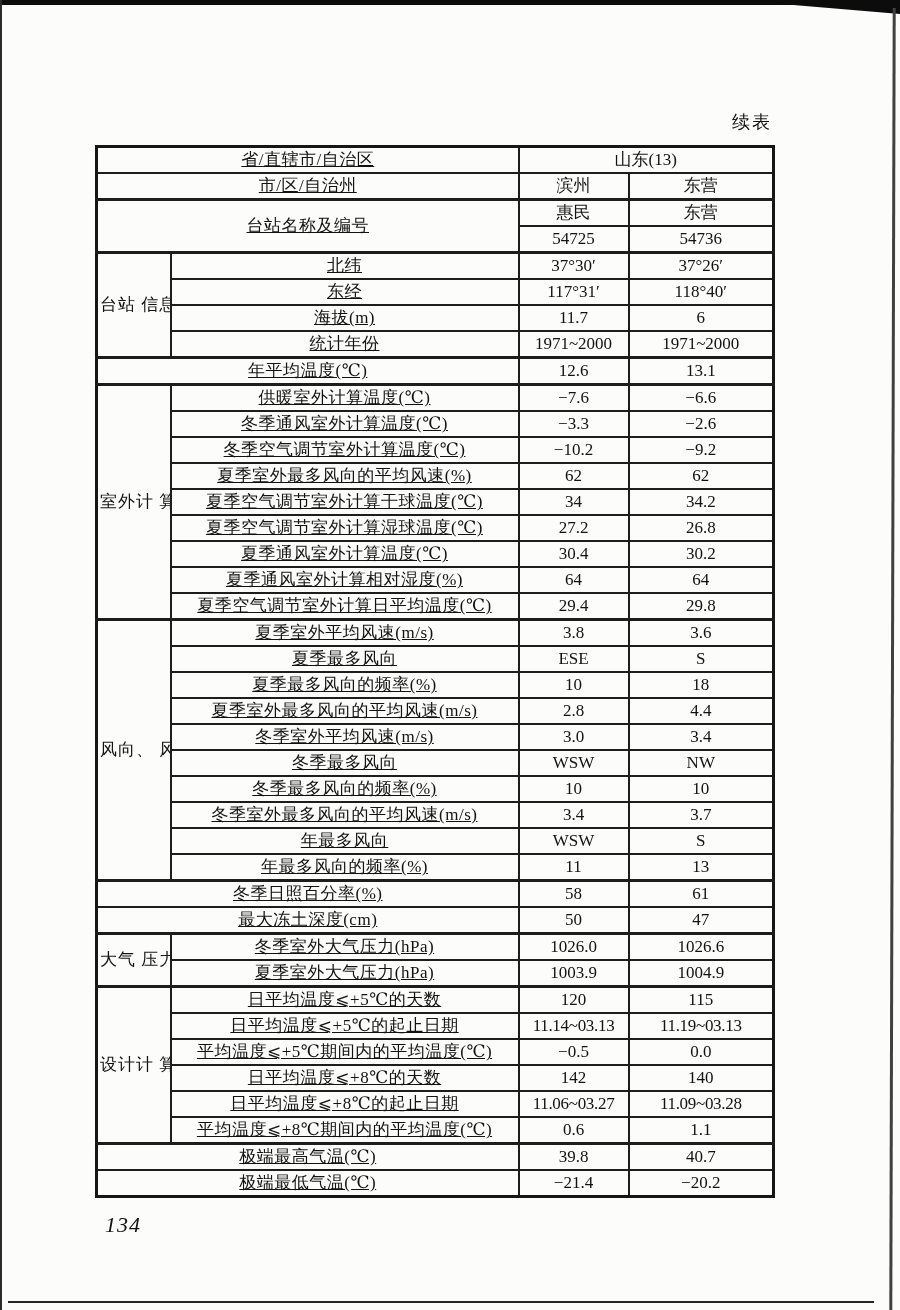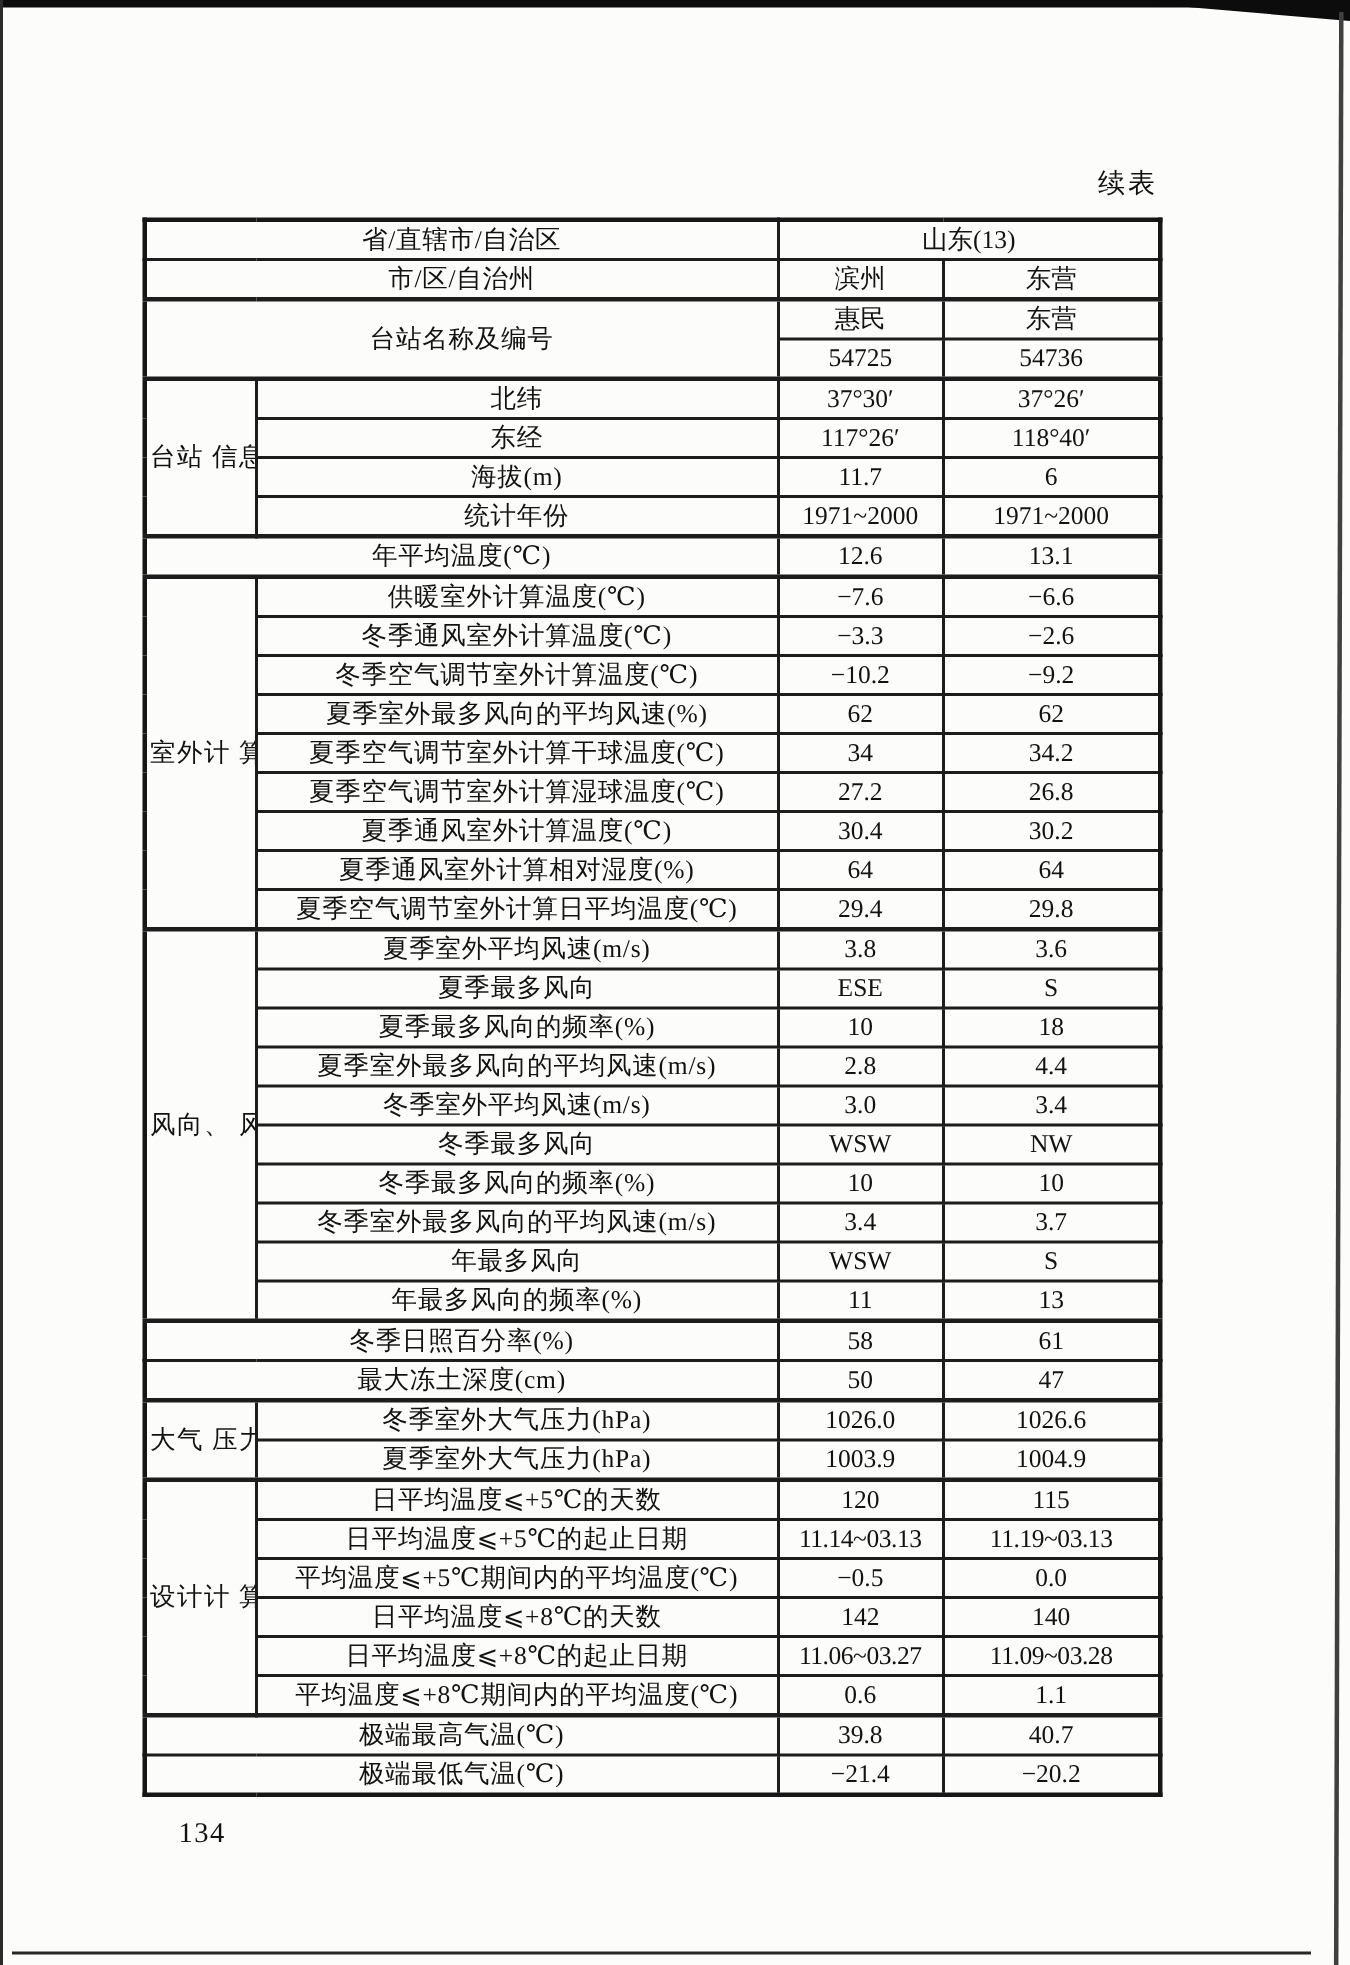--- a/index.html
+++ b/index.html
@@ -11,31 +11,31 @@
   
   .scan-top{position:absolute;top:0;left:0;width:900px;height:5px;background:#0c0c0c;}
   .scan-top-wedge{position:absolute;top:0;right:0;width:130px;height:14px;background:#0c0c0c;
     clip-path:polygon(0 0,100% 0,100% 100%,18% 35%);}
   .scan-left{position:absolute;top:0;left:0;width:2px;height:1310px;background:#2b2b2b;}
   .scan-right{position:absolute;top:8px;left:891px;width:3px;height:1302px;background:#404040;transform:rotate(.15deg);}
   .scan-bottom{position:absolute;top:1301px;left:8px;width:866px;height:2px;background:#262626;}
   
   .continued{position:absolute;top:110px;left:642px;width:130px;text-align:right;
     font-size:18px;letter-spacing:2px;}
-  .pageno{position:absolute;top:1212px;left:119px;font-size:19px;letter-spacing:1px;}
+  .pageno{position:absolute;top:1212px;left:105px;font-size:22px;font-style:italic;letter-spacing:1px;}
   
   table.main{position:absolute;left:95px;top:145px;width:677px;
     border-collapse:collapse;table-layout:fixed;
     border:3px solid #161616;}
   table.main td{
     border:2px solid #1d1d1d;height:24px;padding:0 2px;
     text-align:center;vertical-align:middle;
     font-size:17px;line-height:1.12;white-space:nowrap;overflow:hidden;
   }
-  td.lbl{font-size:17.5px;letter-spacing:.5px;}
+  td.lbl{font-size:17.5px;letter-spacing:.5px;text-decoration:underline;}
   td.grp{white-space:pre-line;font-size:17.5px;line-height:1.25;letter-spacing:1px;padding:0;margin-left:20px;}
   td.val{font-size:17px;}
   td.date{font-size:15.5px;letter-spacing:-.3px;padding:0;}
   tr.tsec td{border-top-width:3px;}
 </style>
 </head>
 <body>
 
 <div class="scan-top"></div>
 <div class="scan-top-wedge"></div>
@@ -74,21 +74,21 @@
 
     <tr class="tsec">
       <td class="grp" rowspan="4">台站
 信息</td>
       <td class="lbl">北纬</td>
       <td class="val">37°30′</td>
       <td class="val">37°26′</td>
     </tr>
     <tr>
       <td class="lbl">东经</td>
-      <td class="val">117°26′</td>
+      <td class="val">117°31′</td>
       <td class="val">118°40′</td>
     </tr>
     <tr>
       <td class="lbl">海拔(m)</td>
       <td class="val">11.7</td>
       <td class="val">6</td>
     </tr>
     <tr>
       <td class="lbl">统计年份</td>
       <td class="val">1971~2000</td>

